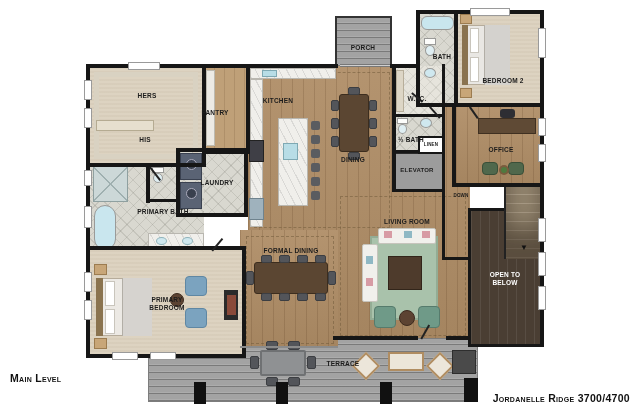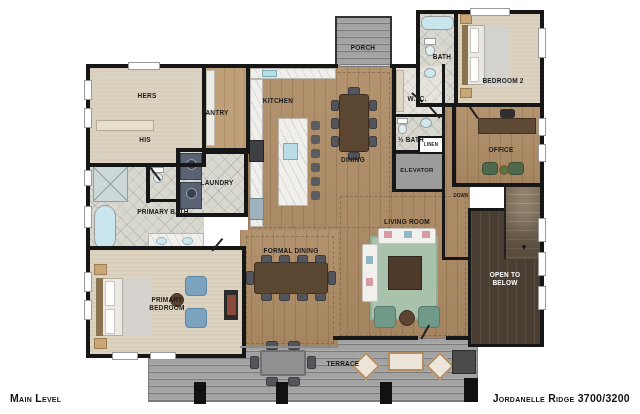--- a/index.html
+++ b/index.html
@@ -265,16 +265,16 @@
   <div class="lbl" style="left:501px;top:150px;">OFFICE</div>
   <div class="lbl tiny" style="left:461px;top:196px;">DOWN</div>
   <div class="lbl white wrap" style="left:505px;top:279px;width:48px;z-index:61;">OPEN TO BELOW</div>
   <div class="lbl" style="left:217px;top:183px;">LAUNDRY</div>
   <div class="lbl" style="left:163px;top:212px;">PRIMARY BATH</div>
   <div class="lbl wrap" style="left:167px;top:304px;width:46px;">PRIMARY BEDROOM</div>
   <div class="lbl" style="left:291px;top:251px;">FORMAL DINING</div>
   <div class="lbl" style="left:407px;top:222px;">LIVING ROOM</div>
   <div class="lbl" style="left:343px;top:364px;z-index:28;">TERRACE</div>
 
-  <div class="footer" style="left:10px;top:392px;">Main Level</div>
-  <div class="footer" style="right:10px;top:392px;text-align:right;">Jordanelle Ridge 3700/3200</div>
+  <div class="footer" style="left:10px;top:372px;">Main Level</div>
+  <div class="footer" style="right:10px;top:392px;text-align:right;">Jordanelle Ridge 3700/4700</div>
 
 </div>
 
 </body></html>

